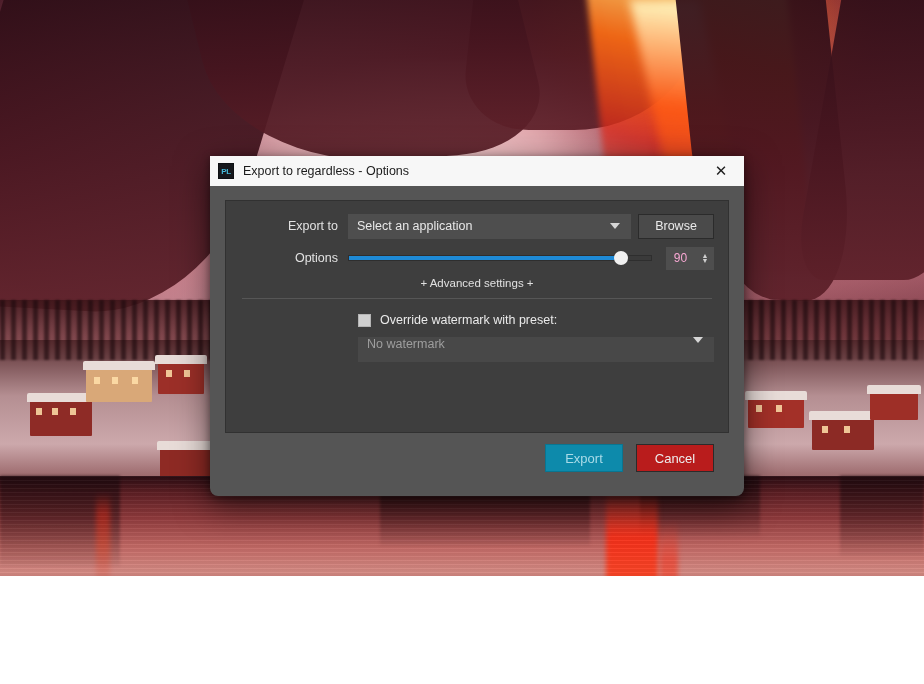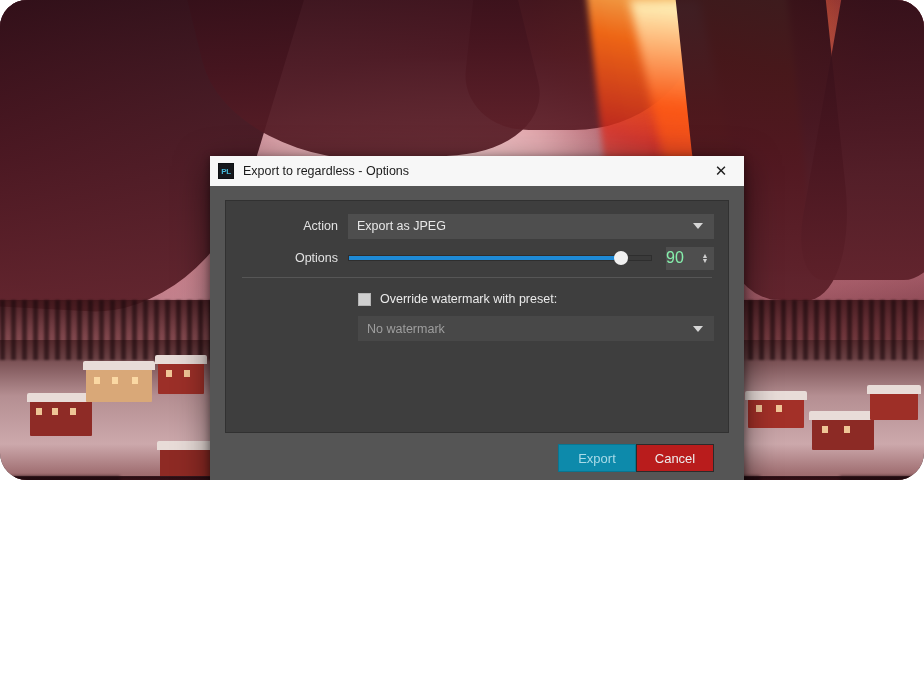--- a/index.html
+++ b/index.html
@@ -8,24 +8,23 @@
     width: 924px;
     height: 684px;
     overflow: hidden;
     font-family: "Liberation Sans", sans-serif;
   }
 
   
   #desktop {
     position: relative;
     width: 924px;
-    height: 480px;
+    height: 576px;
     background: #2a0f14;
     overflow: hidden;
-    border-radius: 27px;
   }
 
   
   .bg-layer { position: absolute; left: 0; width: 924px; }
 
   .bg-sky {
     top: 0; height: 340px;
     background:
       radial-gradient(ellipse 280px 190px at 700px 30px, rgba(255,60,10,0.95) 0%, rgba(255,110,30,0.55) 32%, rgba(190,40,40,0.12) 62%, rgba(0,0,0,0) 78%),
       radial-gradient(ellipse 200px 150px at 620px 10px, rgba(255,230,120,0.55) 0%, rgba(255,120,40,0.30) 40%, rgba(0,0,0,0) 72%),
@@ -256,22 +255,22 @@
 
   .spin {
     width: 48px; height: 23px;
     margin-left: 8px;
     background: #4e4e4e;
     display: flex; align-items: center;
     padding: 0 3px 0 0;
     position: relative;
   }
   .spin-val {
-    flex: 1; text-align: left;
-    font-size: 16px; color: #86efac;
+    flex: 1; text-align: center;
+    font-size: 12px; color: #f9a8d4;
     padding-right: 4px;
   }
   .spin-arrows {
     display: flex; flex-direction: column;
     justify-content: center; align-items: center;
     width: 12px; line-height: 5px; color: #cfcfcf;
     font-size: 7px;
     cursor: pointer;
   }
 
@@ -307,21 +306,21 @@
     margin-left: 9px;
     font-size: 12.5px;
     color: #eaeaea;
     white-space: nowrap;
   }
 
   .wm-combo-row { padding-left: 118px; }
   .wm-combo {
     height: 25px;
     background: #484848;
-    display: flex; align-items: center;
+    display: flex; 
     padding: 0 4px 0 9px;
     font-size: 12.5px;
     color: #9e9e9e;
     gap: 45px;
   }
 
   .note {
     padding-left: 118px;
     margin-top: 13px;
     font-size: 11px;
@@ -329,21 +328,21 @@
     color: #909090;
     line-height: 1.45;
     max-width: 392px;
   }
 
   .footer {
     display: flex;
     justify-content: flex-end;
     align-items: center;
     padding: 11px 15px 0 0;
-    gap: 0;
+    gap: 13px;
   }
   .btn {
     width: 78px; height: 28px;
     display: flex; align-items: center; justify-content: center;
     font-size: 13px;
     cursor: pointer;
   }
   .btn-export {
     background: #0d8aab;
     border: 1px solid #0a7590;
@@ -423,46 +422,48 @@
     <div class="titlebar">
       <div class="app-icon">PL</div>
       <div class="title-text">Export to regardless - Options</div>
       <div class="close-btn">✕</div>
     </div>
 
     <div class="dlg-body">
 
       <div class="panel">
 
-
         <div class="row">
-          <div class="row-label">Action</div>
+          <div class="row-label">Export to</div>
           <div class="combo">
-            <span>Export as JPEG</span>
+            <span>Select an application</span>
             <span class="caret"></span>
           </div>
+          <div class="browse-btn">Browse</div>
         </div>
+
 
         <div class="row">
           <div class="row-label">Options</div>
           <div class="slider-wrap">
             <div class="track">
               <div class="track-fill" id="qfill" style="width: 90%;"></div>
               <div class="thumb" id="qthumb" style="left: 90%;"></div>
             </div>
           </div>
           <div class="spin">
             <div class="spin-val">90</div>
             <div class="spin-arrows">
               <span>▲</span>
               <span>▼</span>
             </div>
           </div>
         </div>
 
+        <div class="advanced">+ Advanced settings +</div>
 
         <div class="divider"></div>
 
         <div class="check-row">
           <div class="checkbox"></div>
           <div class="check-label">Override watermark with preset:</div>
         </div>
 
         <div class="wm-combo-row">
           <div class="wm-combo">

